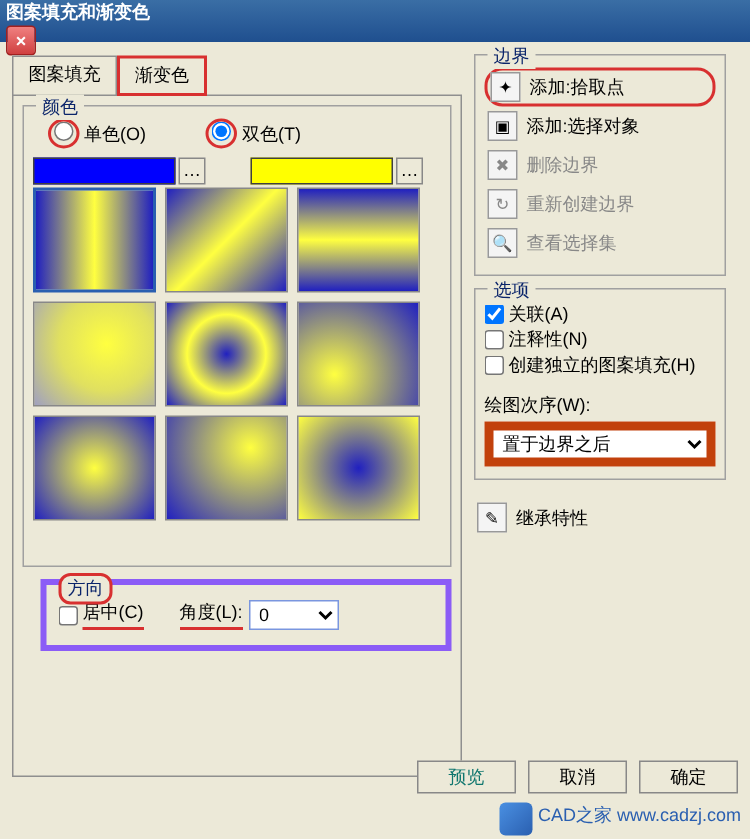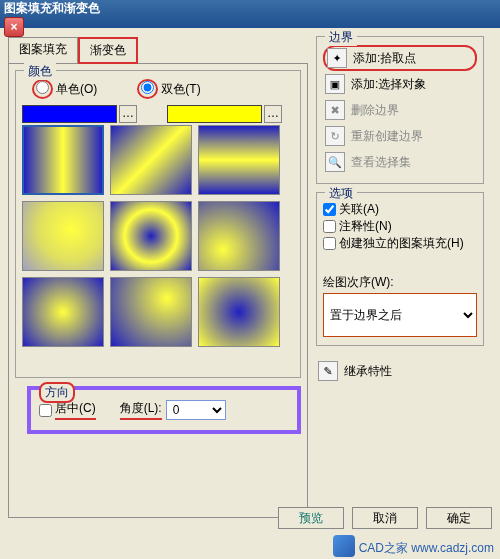--- a/index.html
+++ b/index.html
@@ -44,25 +44,25 @@
 .dirgroup { border: 4px solid #8b5cf6; padding: 10px 8px; position: relative; margin-top: 8px; margin-left: 12px; }
 .dirrow { display: flex; align-items: center; gap: 24px; }
 .chk { display: flex; align-items: center; gap: 3px; }
 .anglewrap { display: flex; align-items: flex-end; gap: 4px; }
 .angleinput { width: 60px; border: 1px solid #7a96df; padding: 1px 2px; background: #fff; }
 .rightgroup { border: 1px solid #a0a0a0; padding: 8px 6px; position: relative; margin-bottom: 8px; }
 .rbtn { display: flex; align-items: center; gap: 6px; padding: 3px 2px; cursor: pointer; }
 .rbtn.disabled { color: #888; cursor: default; }
 .ricon { width: 20px; height: 20px; border: 1px solid #999; background: #f4f4f4; display: flex; align-items: center; justify-content: center; font-size: 11px; }
 .red-oval { border: 2px solid #d83030; border-radius: 12px; padding: 1px 2px; }
-.sel-dd { width: 100%; border: 1px solid #c2410c; padding: 13px 2px; background: #fff; margin-top: 2px; }
+.sel-dd { width: 100%; border: 6px solid #c2410c; padding: 1px 2px; background: #fff; margin-top: 2px; }
 .footer { position: absolute; bottom: 30px; left: 8px; right: 8px; display: flex; justify-content: flex-end; gap: 8px; }
 .footer button { width: 66px; height: 22px; border: 1px solid #888; background: #ece9d8; cursor: pointer; }
 .footer button.disabled { color: #0f766e; }
-.watermark { position: absolute; right: 6px; bottom: 2px; font-size: 11px; color: #2a5fb0; display: flex; align-items: flex-end; gap: 4px; }
+.watermark { position: absolute; right: 6px; bottom: 2px; font-size: 11px; color: #2a5fb0; display: flex; align-items: flex-start; gap: 4px; }
 .watermark .logo { width: 22px; height: 22px; background: linear-gradient(135deg,#4a90e2,#2a5fb0); border-radius: 4px; }
 input[type=radio], input[type=checkbox] { margin: 0; }
 </style>
 </head>
 <body>
 
 <div class="titlebar">
   <div class="icon"></div>
   <div class="title">图案填充和渐变色</div>
   <div class="closebtn">×</div>
@@ -159,21 +159,21 @@
           <span>关联(A)</span>
         </label>
       <label class="chk">
           <input type="checkbox" style="">
           <span>注释性(N)</span>
         </label>
       <label class="chk">
           <input type="checkbox" style="">
           <span>创建独立的图案填充(H)</span>
         </label>
-      <div style="margin-top:22px;">绘图次序(W):</div>
+      <div style="margin-top:10px;">绘图次序(W):</div>
       <select class="sel-dd">
         <option>置于边界之后</option>
       </select>
     </div>
 
     <div class="rbtn" style="margin-top:12px;">
       <div class="ricon">✎</div>
       <span>继承特性</span>
     </div>
   </div>

